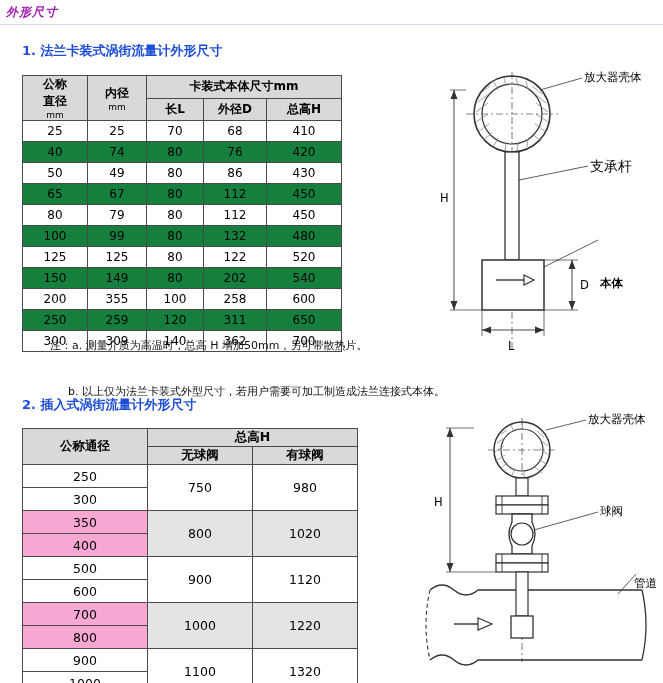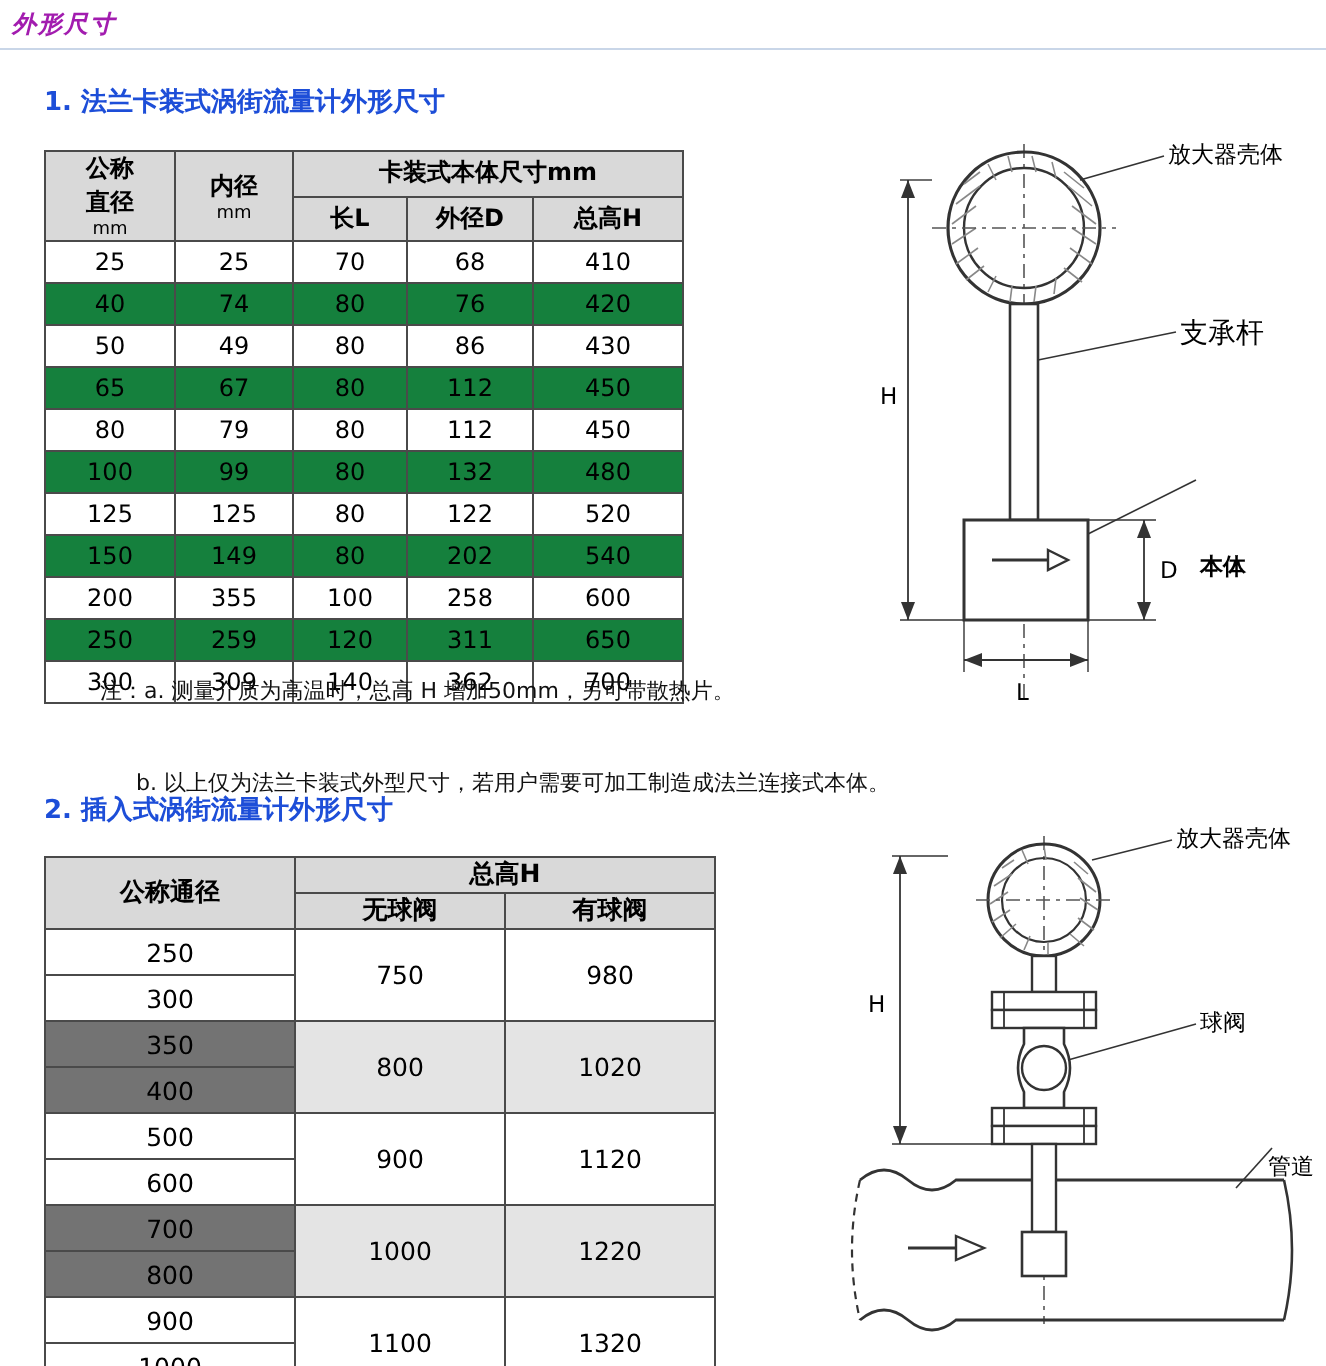--- a/index.html
+++ b/index.html
@@ -97,21 +97,21 @@
   }
   #table2 th {
     background: #d9d9d9;
     font-weight: bold;
   }
   #table2 td {
     height: 22px;
   }
   #table2 .dn-cell { width: 124px; }
   #table2 .val-cell { width: 104px; }
-  #table2 .alt td.dn-cell { background: #737373; }
+  #table2 .alt td.dn-cell { background: #f9a8d4; }
   #table2 .alt td.val-cell { background: #e4e4e4; }
 
   
   .drawing {
     position: absolute;
   }
   #drawing1 { left: 420px; top: 62px; }
   #drawing2 { left: 412px; top: 412px; }
 
   .lbl {

